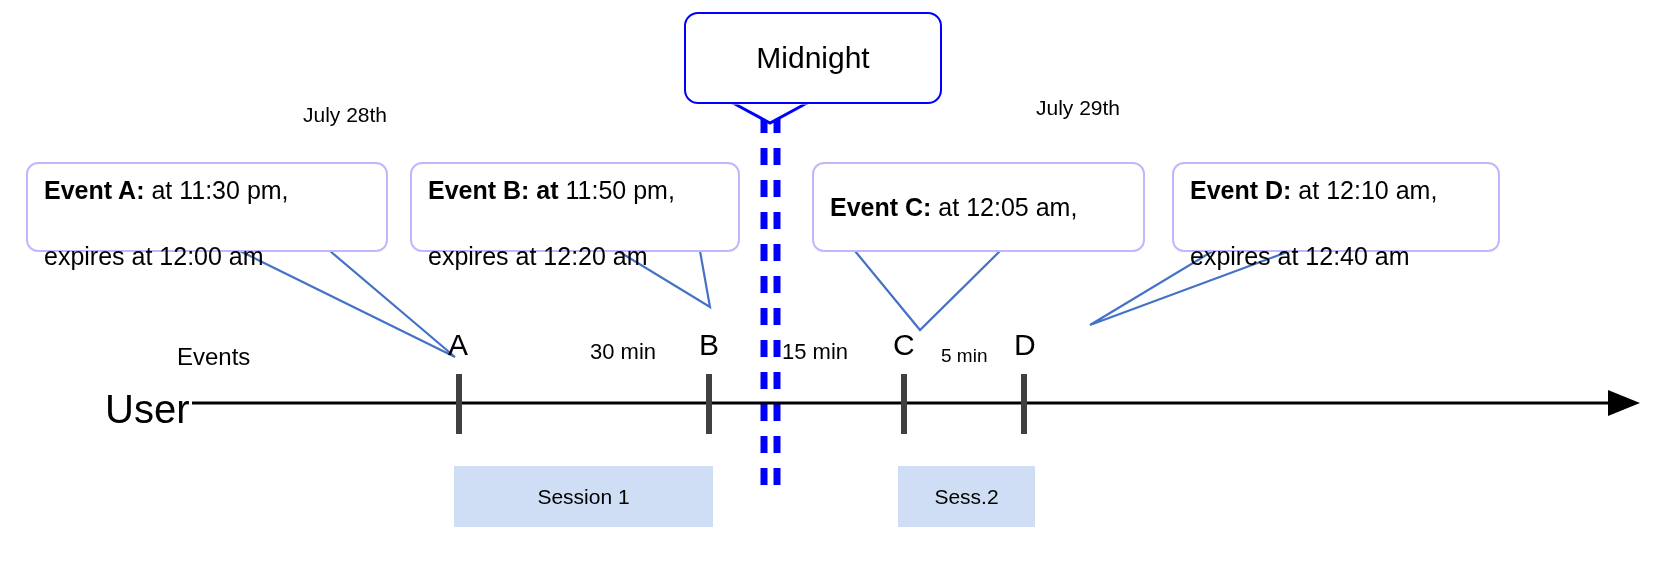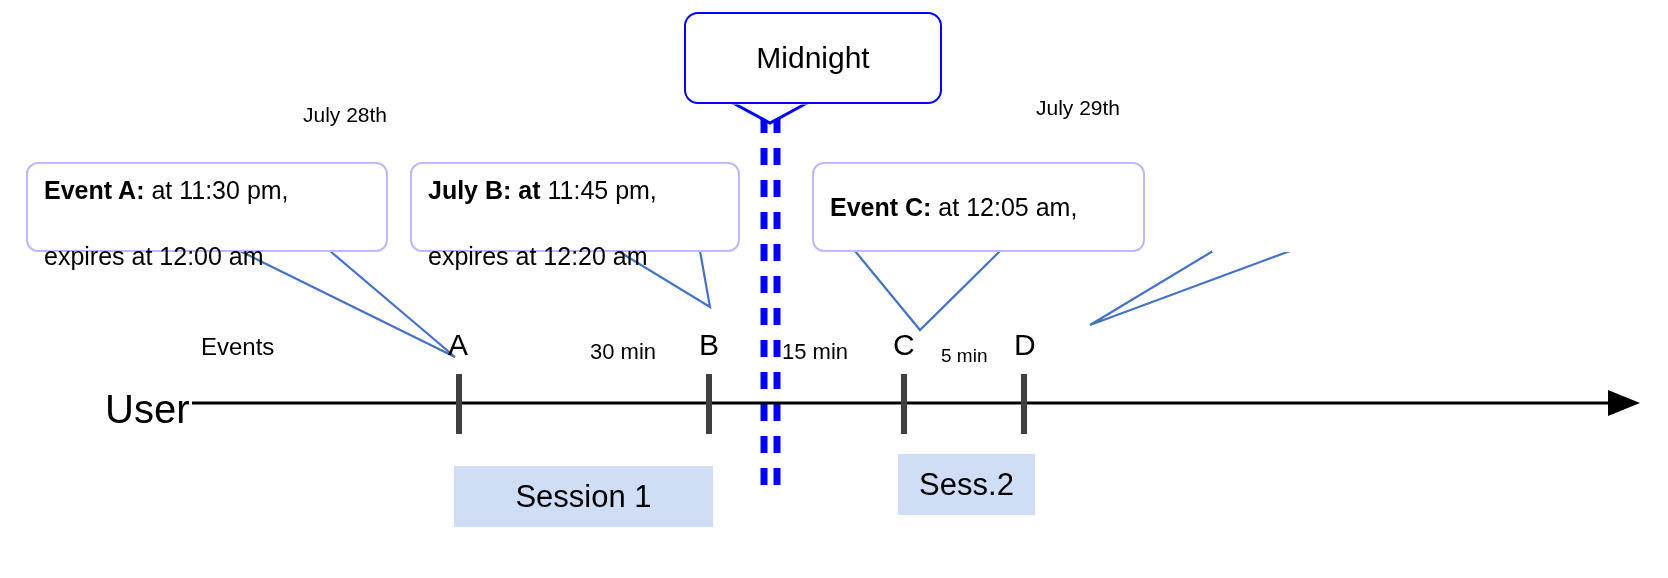--- a/index.html
+++ b/index.html
@@ -25,21 +25,21 @@
   .date-lbl{font-size:21px;}
   .user-lbl{font-size:40px;}
   .events-lbl{font-size:24px;}
   .evt-letter{font-size:30px;}
   .gap-lbl{font-size:22px;}
   .gap-lbl.small{font-size:19px;}
 
   
   .session{position:absolute;background:#CFDDF5;display:flex;
            align-items:center;justify-content:center;}
-  .session span{font-size:31px;}
+  .session span{font-size:21px;}
 </style>
 </head>
 <body>
 
 <div class="stage">
 
   <svg class="layer" viewBox="0 0 1668 578">
 
     <g>
       <line x1="764" y1="116" x2="764" y2="500" stroke="#0000FF" stroke-width="7" stroke-dasharray="17 15"></line>
@@ -93,44 +93,50 @@
 
   <div class="callout" style="left:26px;top:162px;width:362px;height:90px;">
     <div class="txt">
       <b>Event A:</b><span> at 11:30 pm,</span><br>
       <span>expires at 12:00 am</span>
     </div>
   </div>
 
   <div class="callout" style="left:410px;top:162px;width:330px;height:90px;">
     <div class="txt">
-      <b>July B: at</b><span> 11:45 pm,</span><br>
+      <b>Event B: at</b><span> 11:50 pm,</span><br>
       <span>expires at 12:20 am</span>
     </div>
   </div>
 
   <div class="callout" style="left:812px;top:162px;width:333px;height:90px;align-items:center;">
     <div class="txt">
       <b>Event C:</b><span> at 12:05 am,</span><br>
     </div>
   </div>
 
+  <div class="callout" style="left:1172px;top:162px;width:328px;height:90px;">
+    <div class="txt">
+      <b>Event D:</b><span>  at 12:10 am,</span><br>
+      <span>expires at 12:40 am</span>
+    </div>
+  </div>
 
-  <div class="lbl events-lbl" style="left:177px;top:333px;margin-left:24px;">Events</div>
+  <div class="lbl events-lbl" style="left:177px;top:343px;">Events</div>
   <div class="lbl user-lbl" style="left:105px;top:387px;">User</div>
 
   <div class="lbl evt-letter" style="left:448px;top:328px;">A</div>
   <div class="lbl evt-letter" style="left:699px;top:328px;">B</div>
   <div class="lbl evt-letter" style="left:893px;top:328px;">C</div>
   <div class="lbl evt-letter" style="left:1014px;top:328px;">D</div>
 
   <div class="lbl gap-lbl" style="left:590px;top:339px;">30 min</div>
   <div class="lbl gap-lbl" style="left:782px;top:339px;">15 min</div>
   <div class="lbl gap-lbl small" style="left:941px;top:345px;">5 min</div>
 
   <div class="session" style="left:454px;top:466px;width:259px;height:61px;">
     <span>Session 1</span>
   </div>
-  <div class="session" style="left:898px;top:454px;width:137px;height:61px;">
+  <div class="session" style="left:898px;top:466px;width:137px;height:61px;">
     <span>Sess.2</span>
   </div>
 
 </div>
 
 </body></html>

